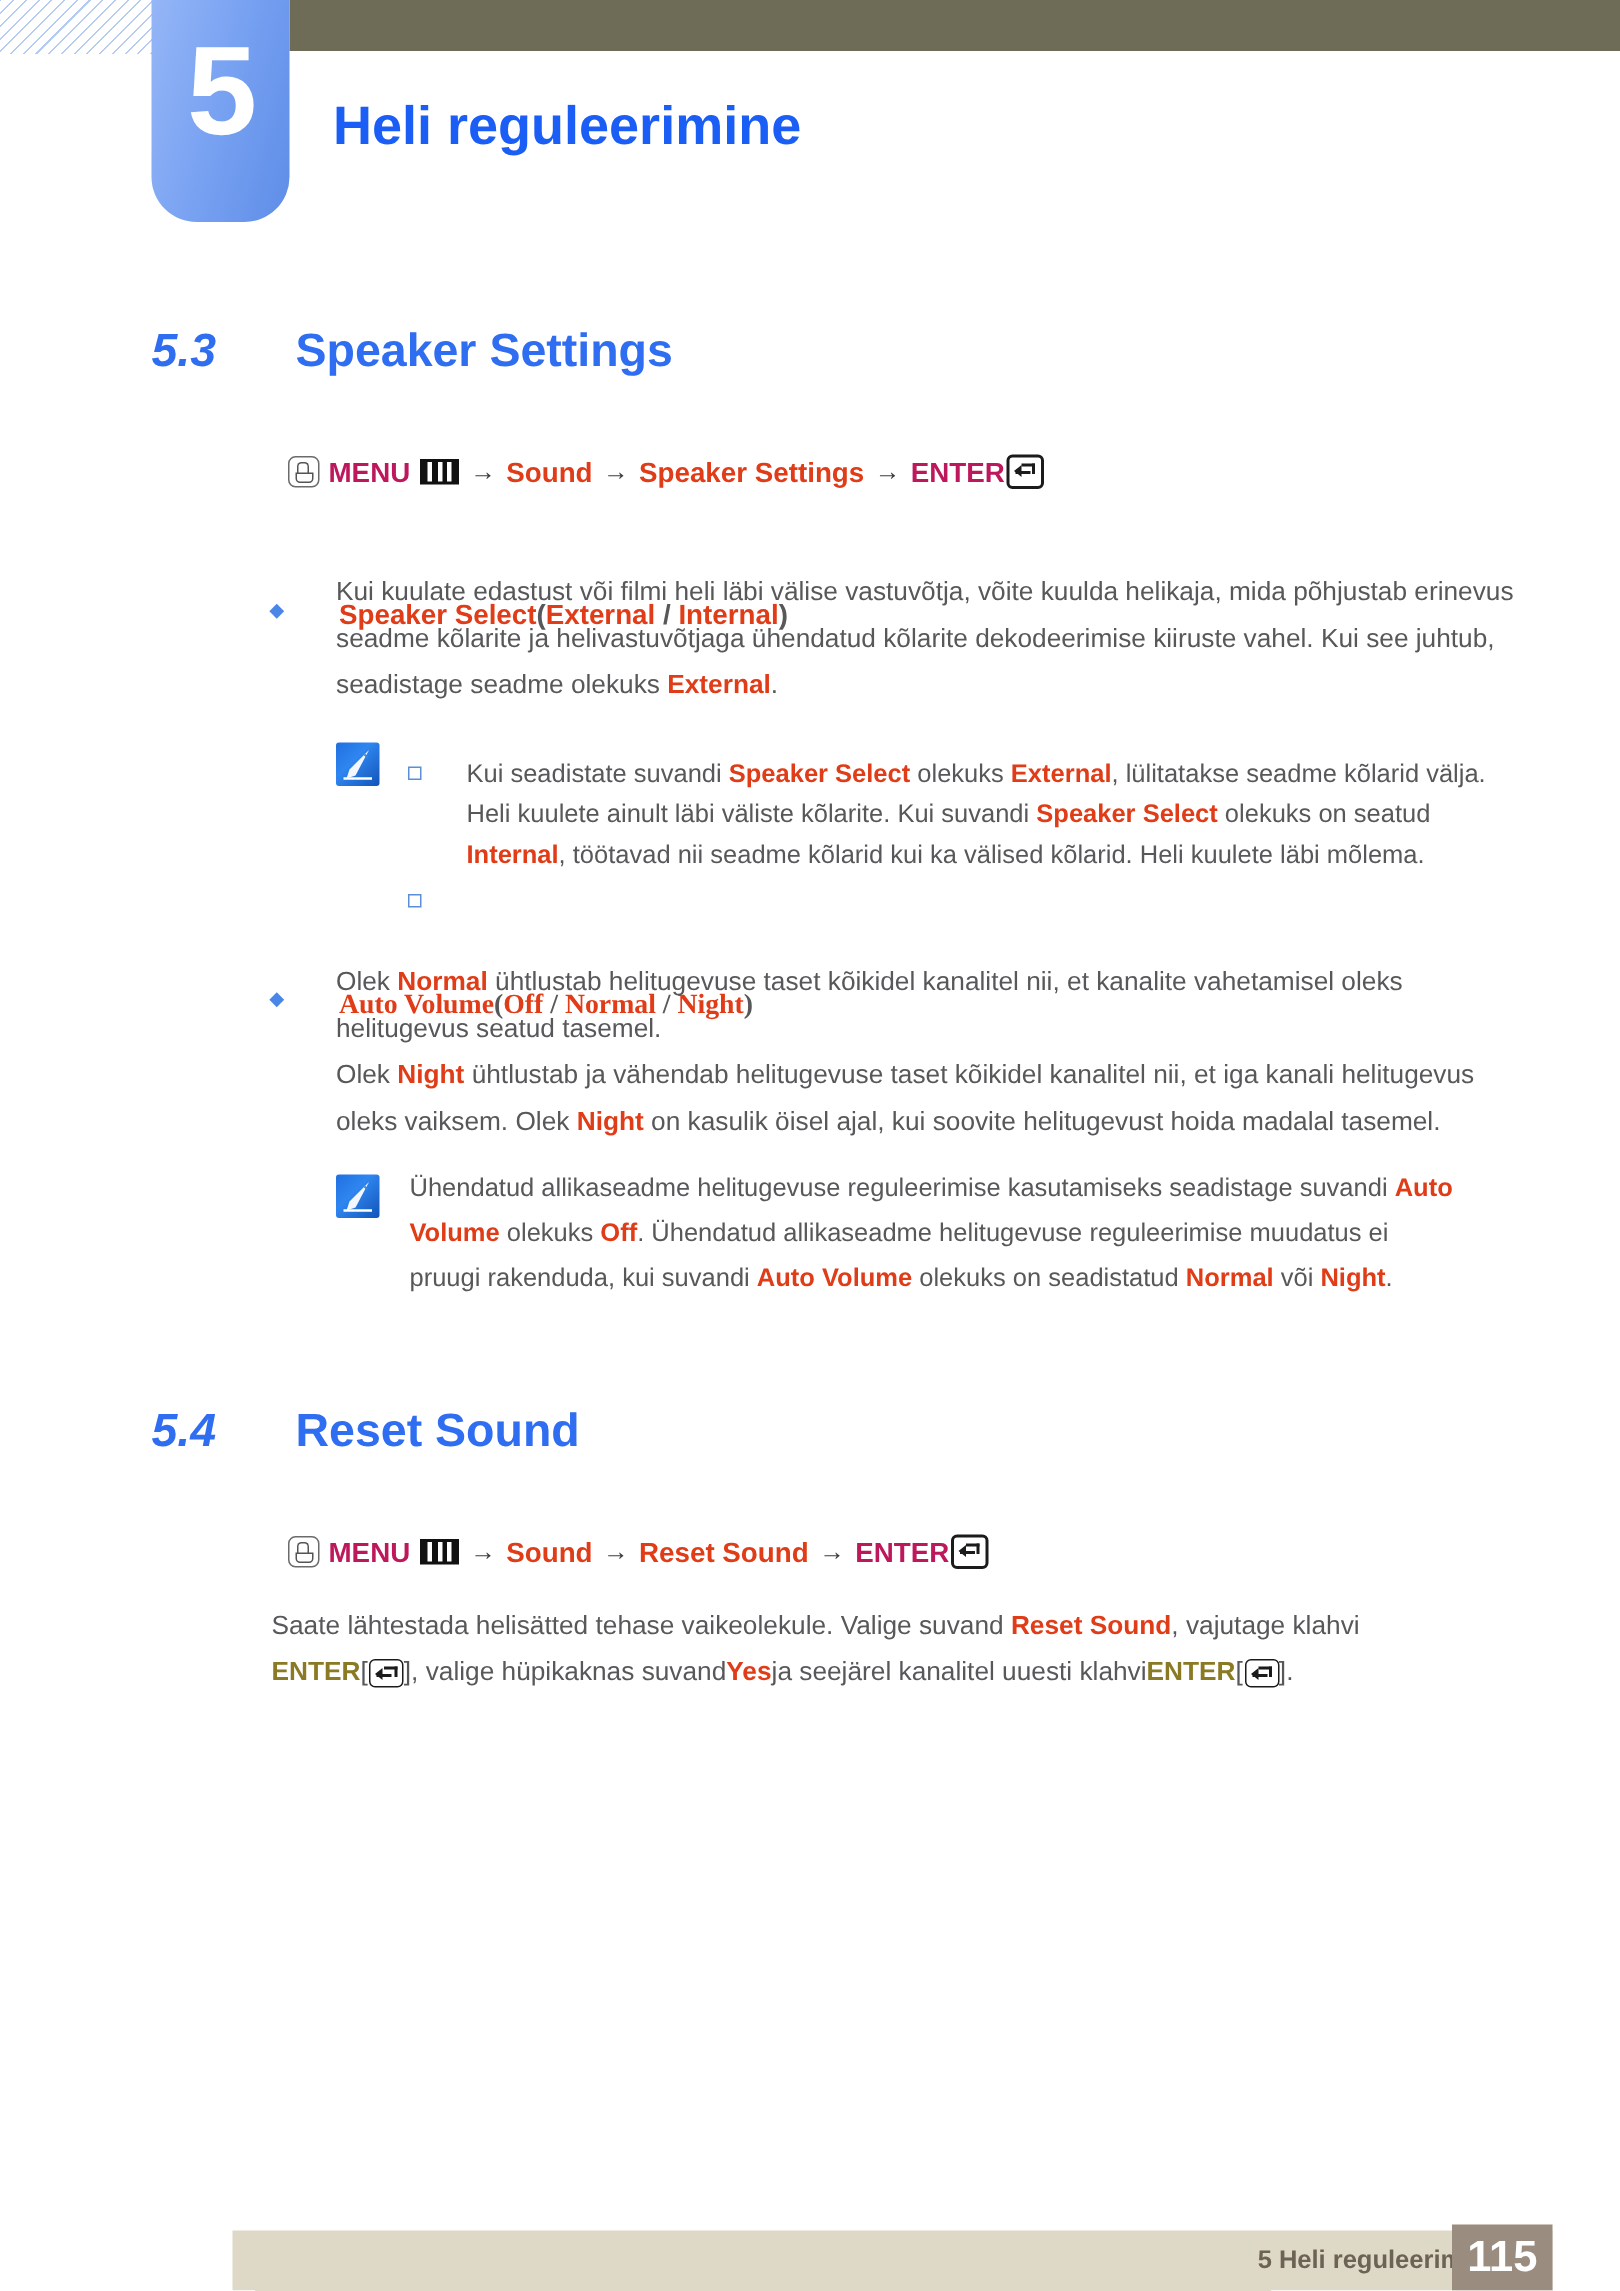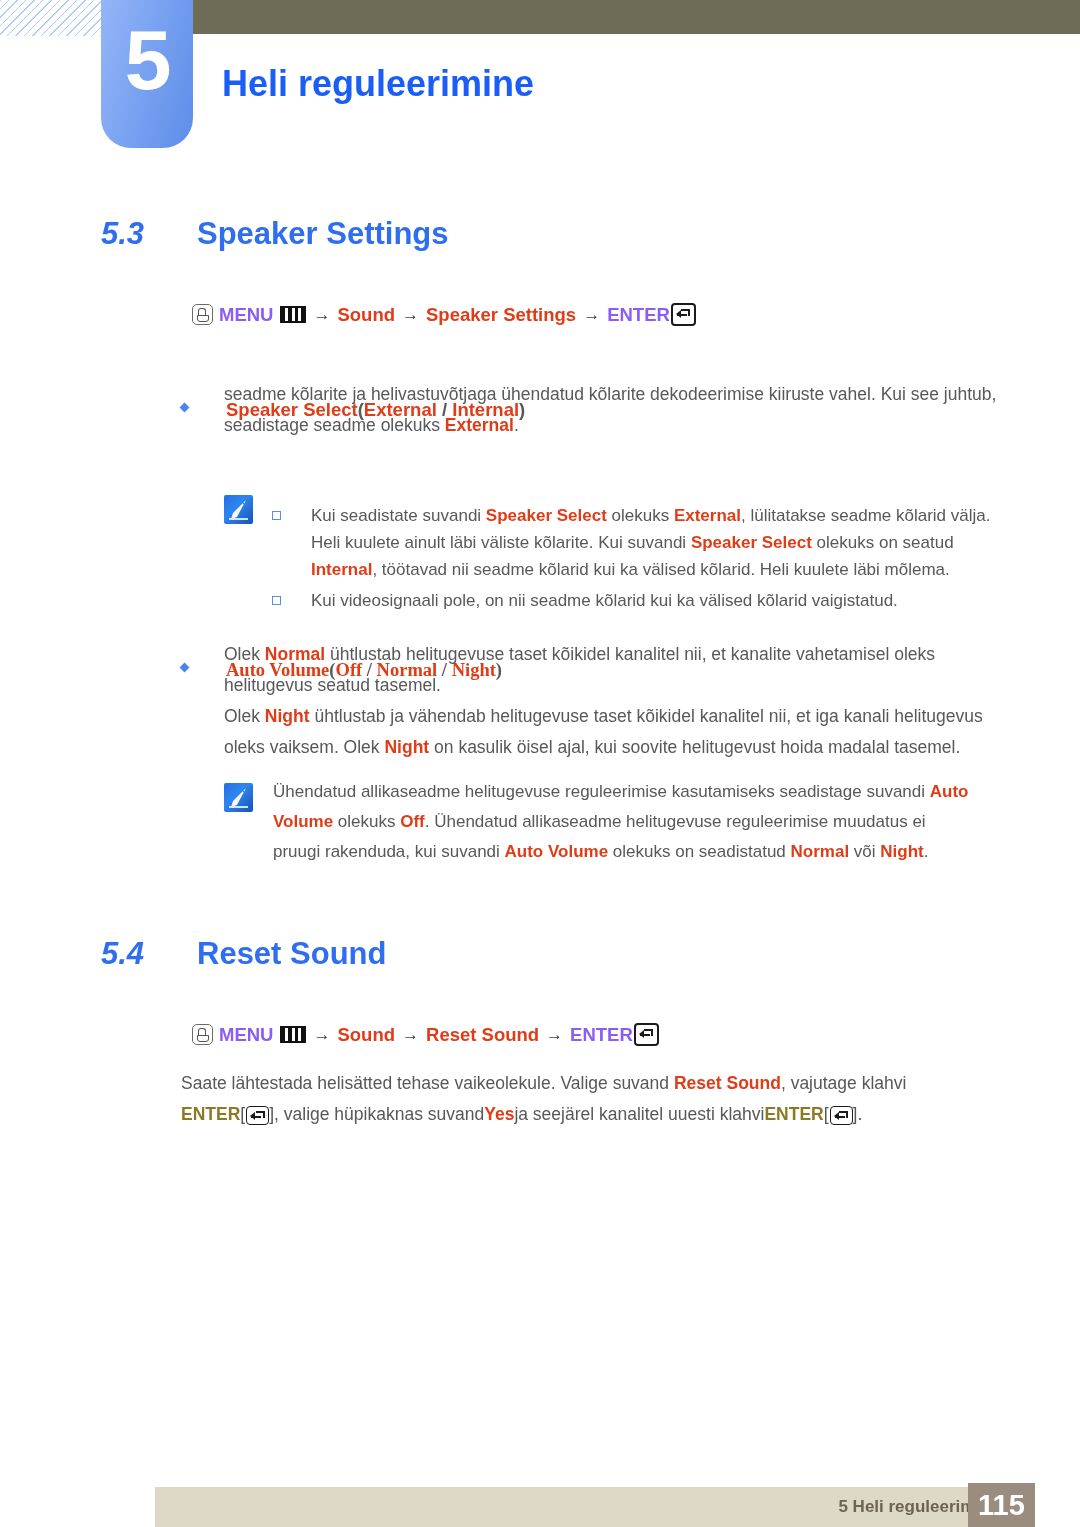--- a/index.html
+++ b/index.html
@@ -91,21 +91,21 @@
   
   .menu-path {
     position: absolute;
     display: flex;
     align-items: center;
     font-size: 18.5px;
     line-height: 22px;
     font-weight: bold;
     white-space: nowrap;
   }
-  .menu-path .olive { color: #8b5cf6; }
+  .menu-path .olive { color: #be185d; }
   .menu-path .red { color: #e03c17; }
   .menu-path .arrow {
     color: #3d3d3d;
     font-weight: normal;
     margin: 0 7px;
     font-size: 17px;
   }
   .hand-icon {
     display: inline-block;
     width: 19px; height: 19px;
@@ -324,38 +324,39 @@
 </div>
 
 <div class="bullet-head" style="left:181px; top:350px;">
   <span class="bullet-dot"></span>
   <span>
     <span class="hl">Speaker Select</span><span class="paren">(</span><span class="hl">External</span><span class="paren"> / </span><span class="hl">Internal</span><span class="paren">)</span>
   </span>
 </div>
 
 <div class="body-par" style="left:224px; top:379px; width:820px;">
+  <div>Kui kuulate edastust või filmi heli läbi välise vastuvõtja, võite kuulda helikaja, mida põhjustab erinevus</div>
   <div>seadme kõlarite ja helivastuvõtjaga ühendatud kõlarite dekodeerimise kiiruste vahel. Kui see juhtub,</div>
   <div><span>seadistage seadme olekuks </span><span class="hl">External</span><span>.</span></div>
 </div>
 
 <div class="note-icon" style="left:224px; top:495px;">
   <svg width="29" height="29" viewBox="0 0 29 29">
     <path d="M22 5 L9 18 L7 24 L13 22 Z" fill="#ffffff" opacity="0.95"></path>
     <path d="M5 24 L24 24" stroke="#ffffff" stroke-width="1.6" fill="none"></path>
     <path d="M19 8 L21 10" stroke="#2f86f0" stroke-width="1.2" fill="none"></path>
   </svg>
 </div>
 
 <div class="note-list" style="left:264px; top:502px; width:760px;">
   <div class="note-item">
     <span class="sq"></span><span>Kui seadistate suvandi </span><span class="hl">Speaker Select</span><span> olekuks </span><span class="hl">External</span><span>, lülitatakse seadme kõlarid välja. Heli kuulete ainult läbi väliste kõlarite. Kui suvandi </span><span class="hl">Speaker Select</span><span> olekuks on seatud </span><span class="hl">Internal</span><span>, töötavad nii seadme kõlarid kui ka välised kõlarid. Heli kuulete läbi mõlema.</span>
   </div>
   <div class="note-item" style="margin-top:4px;">
-    <span class="sq"></span><span>Kui videosignaali pole, on nii seadme kõlarid kui ka välised kõlarid vaigistatud.</span>
+    <span class="sq"></span>
   </div>
 </div>
 
 <div class="bullet-head" style="left:181px; top:610px;font-family:Liberation Serif, serif;">
   <span class="bullet-dot"></span>
   <span>
     <span class="hl">Auto Volume</span><span class="paren">(</span><span class="hl">Off</span><span class="paren"> / </span><span class="hl">Normal</span><span class="paren"> / </span><span class="hl">Night</span><span class="paren">)</span>
   </span>
 </div>
 

